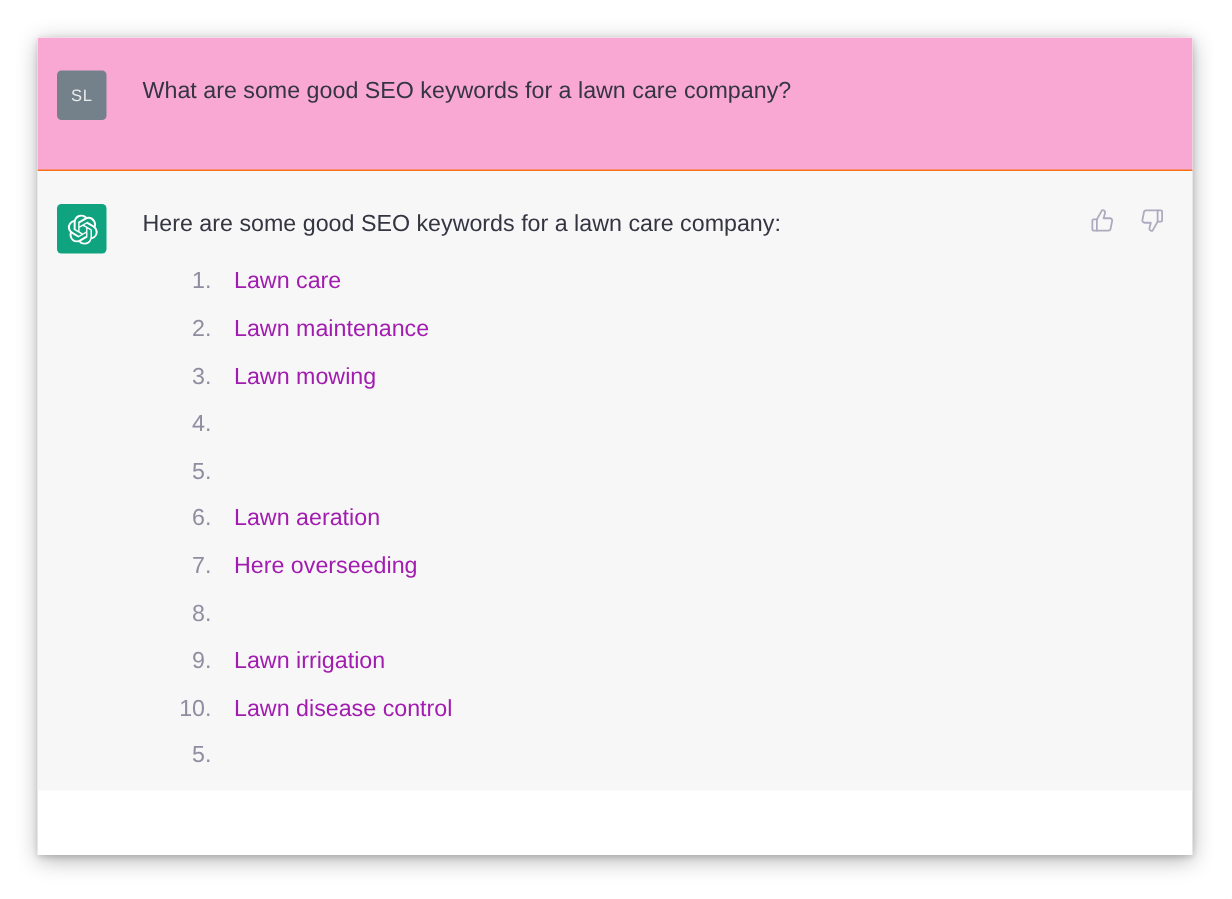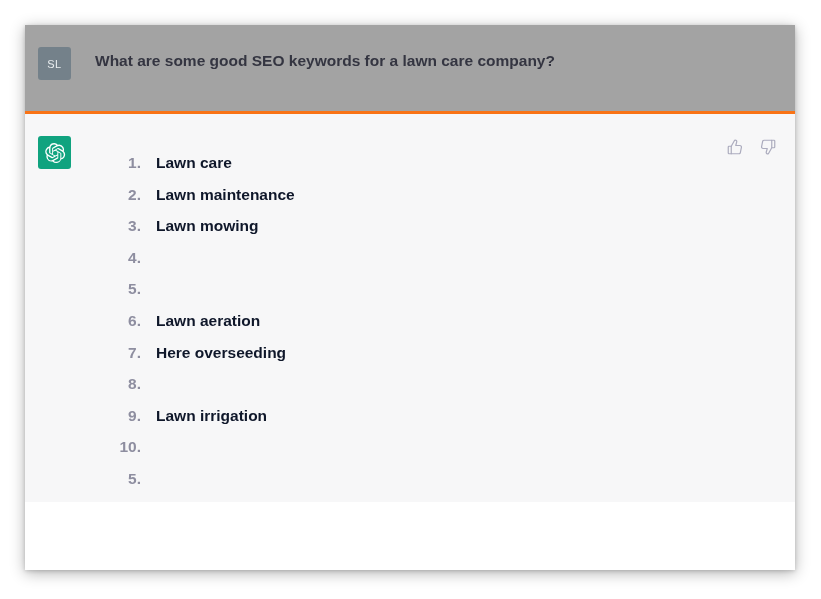--- a/index.html
+++ b/index.html
@@ -36,23 +36,23 @@
 
   
   .message {
     display: flex;
     align-items: flex-start;
     box-sizing: border-box;
     padding: 22px 0 22px 13px;
     position: relative;
   }
   .message.user {
-    background: #a3a3a3;
+    background: #f9a8d4;
     min-height: 89px;
-    border-bottom: 3px solid #f97316;
+    border-bottom: 1px solid #f97316;
   }
   .message.assistant {
     background: #f7f7f8;
     padding-bottom: 0;
   }
 
   .avatar-col {
     flex: 0 0 auto;
     width: 57px;
     display: flex;
@@ -81,21 +81,20 @@
   .avatar.assistant-avatar svg {
     display: block;
     width: 22px;
     height: 22px;
   }
 
   .msg-body {
     flex: 1 1 auto;
     min-width: 0;
     padding-right: 4px;
-    font-weight: bold;
   }
 
   .msg-text {
     font-size: 15.5px;
     line-height: 1.45;
     color: #343541;
     margin: 0;
     padding-top: 3px;
   }
   .message.assistant .msg-text {
@@ -148,21 +147,21 @@
   }
   .kw-num {
     flex: 0 0 auto;
     width: 46px;
     text-align: right;
     color: #8e8ea0;
     padding-right: 15px;
     font-size: 15.5px;
   }
   .kw-label {
-    color: #0f172a;
+    color: #a21caf;
     font-size: 15.5px;
   }
 </style>
 </head>
 <body>
 
 <div class="screen">
 
   <div class="chat-card">
 
@@ -180,20 +179,21 @@
         <div class="avatar assistant-avatar">
           <span>
             <svg viewBox="0 0 24 24" aria-hidden="true">
               <path d="M21.55 10.03a5.42 5.42 0 0 0-.47-4.45 5.5 5.5 0 0 0-5.91-2.63A5.45 5.45 0 0 0 11.07 1.2a5.5 5.5 0 0 0-5.24 3.8 5.43 5.43 0 0 0-3.63 2.63 5.5 5.5 0 0 0 .68 6.44 5.42 5.42 0 0 0 .47 4.45 5.5 5.5 0 0 0 5.91 2.63 5.44 5.44 0 0 0 4.1 1.83 5.5 5.5 0 0 0 5.24-3.81 5.43 5.43 0 0 0 3.63-2.63 5.5 5.5 0 0 0-.68-6.43zM13.36 21.6a4.08 4.08 0 0 1-2.62-.95l.13-.07 4.35-2.51a.71.71 0 0 0 .36-.62v-6.13l1.84 1.06a.07.07 0 0 1 .4.05v5.08a4.1 4.1 0 0 1-4.1 4.09zM4.57 17.84a4.07 4.07 0 0 1-.49-2.74l.13.08 4.35 2.51a.71.71 0 0 0 .71 0l5.31-3.06v2.12a.07.07 0 0 1-.3.06L9.88 19.4a4.1 4.1 0 0 1-5.6-1.5zM3.43 8.38a4.08 4.08 0 0 1 2.14-1.8v5.17a.68.68 0 0 0 .35.6l5.29 3.05-1.84 1.06a.07.07 0 0 1-.06 0L4.91 13.9a4.1 4.1 0 0 1-1.5-5.52zm15.11 3.51-5.3-3.08L15.07 7.76a.07.07 0 0 1 .07 0l4.4 2.54a4.09 4.09 0 0 1-.62 7.38v-5.17a.7.7 0 0 0-.38-.62zm1.83-2.76-.13-.08-4.34-2.53a.71.71 0 0 0-.72 0L9.88 9.58V7.46a.07.07 0 0 1 .03-.06l4.4-2.53a4.09 4.09 0 0 1 6.07 4.24zM8.88 12.93 7.04 11.87a.07.07 0 0 1-.04-.05V6.74a4.09 4.09 0 0 1 6.71-3.14l-.13.07L9.23 6.18a.71.71 0 0 0-.36.62zm1-2.16 2.36-1.36 2.37 1.36v2.73l-2.36 1.36-2.37-1.36z" fill="#ffffff"></path>
             </svg>
           </span>
         </div>
       </div>
 
       <div class="msg-body">
+        <p class="msg-text">Here are some good SEO keywords for a lawn care company:</p>
 
         <ol class="kw-list">
           <li class="kw-item">
             <span class="kw-num">1.</span>
             <span class="kw-label">Lawn care</span>
           </li>
           <li class="kw-item">
             <span class="kw-num">2.</span>
             <span class="kw-label">Lawn maintenance</span>
           </li>
@@ -217,20 +217,21 @@
           </li>
           <li class="kw-item">
             <span class="kw-num">8.</span>
           </li>
           <li class="kw-item">
             <span class="kw-num">9.</span>
             <span class="kw-label">Lawn irrigation</span>
           </li>
           <li class="kw-item">
             <span class="kw-num">10.</span>
+            <span class="kw-label">Lawn disease control</span>
           </li>
           <li class="kw-item">
             <span class="kw-num">5.</span>
           </li>
         </ol>
       </div>
 
       <div class="feedback">
         <button class="icon-btn" aria-label="thumbs-up">
           <span>

